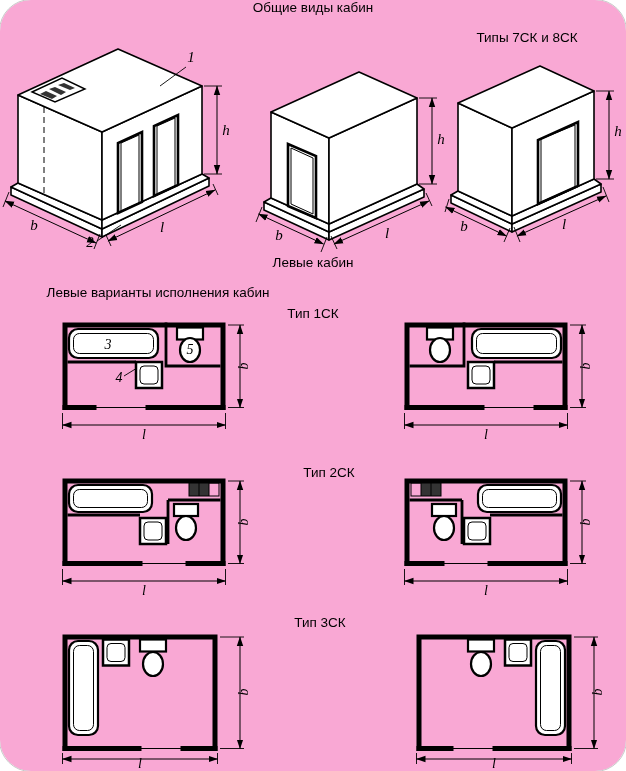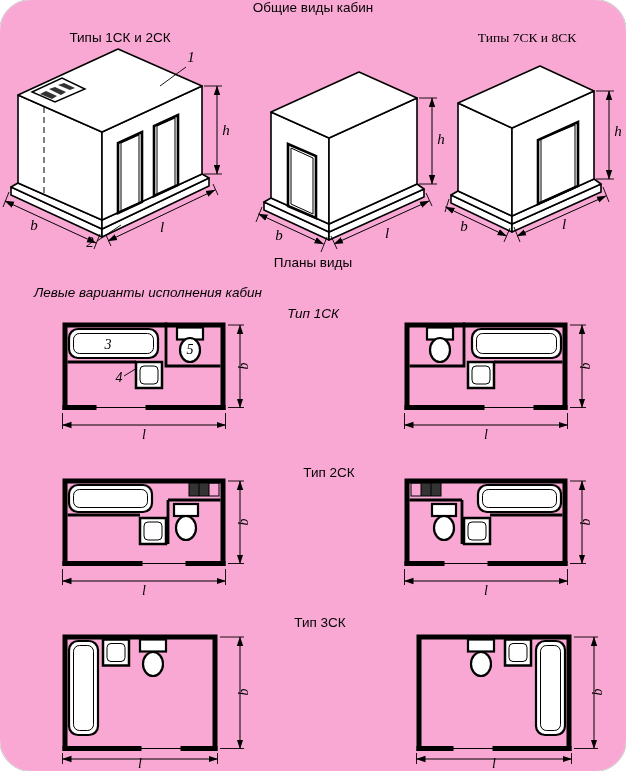--- a/index.html
+++ b/index.html
@@ -24,25 +24,24 @@
   .fin{fill:none;stroke:#000;stroke-width:1;}
   .part{fill:none;stroke:#000;stroke-width:2.8;}
   .vent{fill:#fff;stroke:#000;stroke-width:1.4;}
 </style>
 </head>
 <body>
 
 <div id="canvas">
 
   <div class="cap" style="left:0;top:3;width:626px;">Общие виды кабин</div>
-  <div class="cap" style="left:14px;top:30px;width:212px;">Типы 1СК и 2СК</div>
-  <div class="cap" style="left:428px;top:30px;width:198px;font-family:Liberation Serif, serif;">Типы 7СК и 8СК</div>
-  <div class="cap" style="left:0;top:255px;width:626px;">Планы виды</div>
-  <div class="cap" style="left:6px;top:285px;width:284px;font-style:italic;">Левые варианты исполнения кабин</div>
-  <div class="cap" style="left:0;top:306px;width:626px;font-style:italic;">Тип 1СК</div>
+  <div class="cap" style="left:428px;top:30px;width:198px;">Типы 7СК и 8СК</div>
+  <div class="cap" style="left:0;top:255px;width:626px;">Левые кабин</div>
+  <div class="cap" style="left:16px;top:285px;width:284px;">Левые варианты исполнения кабин</div>
+  <div class="cap" style="left:0;top:306px;width:626px;">Тип 1СК</div>
   <div class="cap" style="left:0;top:465px;width:626px;padding-left:16px;">Тип 2СК</div>
   <div class="cap" style="left:0;top:615px;width:626px;margin-left:7px;">Тип 3СК</div>
 
   <svg style="left:2px;top:46px;" width="240" height="212" viewBox="0 0 240 212">
     <defs>
       <marker id="arr" markerWidth="11" markerHeight="9" refX="9" refY="4" orient="auto-start-reverse" markerUnits="userSpaceOnUse">
         <path d="M0,0.8 L9.5,4 L0,7.2 Z" fill="#000"></path>
       </marker>
     </defs>
     <g>

